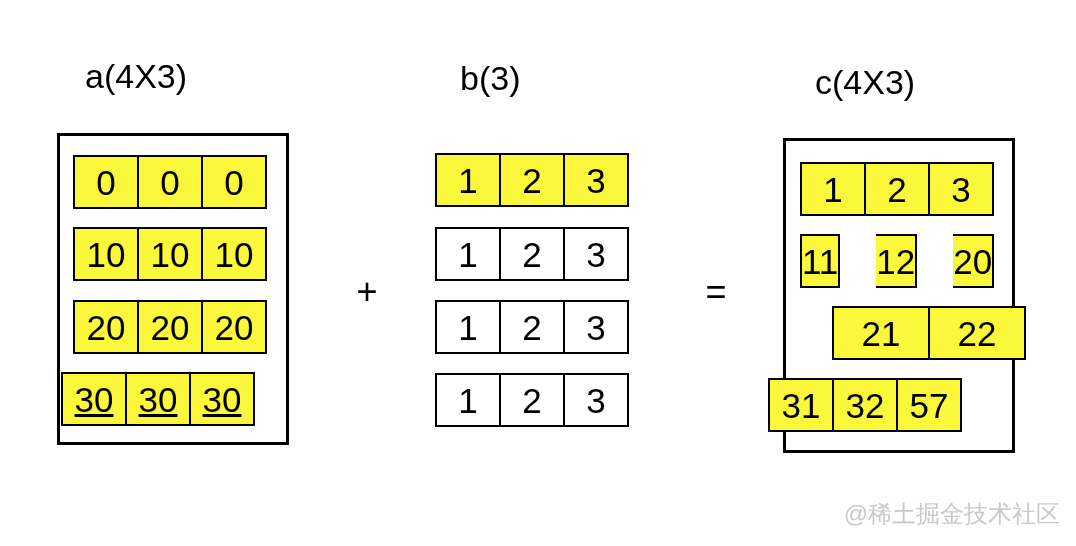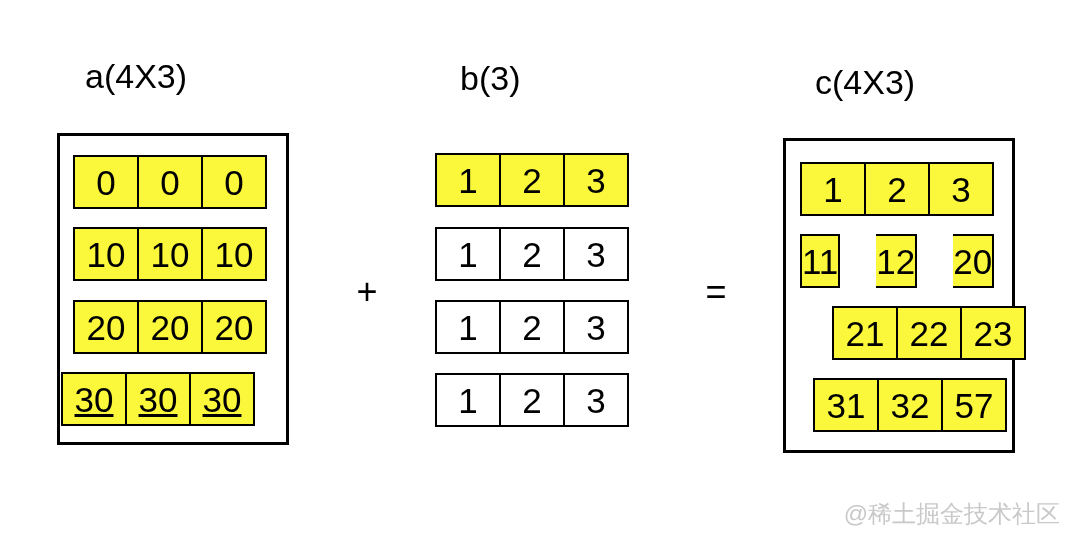--- a/index.html
+++ b/index.html
@@ -138,23 +138,22 @@
     <div class="cell y">3</div>
   </div>
   <div class="mrow" style="left:800px;top:234px;gap:36px;">
     <div class="cell y">11</div>
     <div class="cell y">12</div>
     <div class="cell y">20</div>
   </div>
   <div class="mrow" style="left:800px;top:306px;margin-left:32px;">
     <div class="cell y">21</div>
     <div class="cell y">22</div>
-    <div class="cell y">23</div>
   </div>
-  <div class="mrow" style="left:813px;top:378px;text-align:center;">
+  <div class="mrow" style="left:768px;top:378px;text-align:center;">
     <div class="cell y">31</div>
     <div class="cell y">32</div>
     <div class="cell y">57</div>
   </div>
 
   <div class="watermark">@稀土掘金技术社区</div>
 
 </div>
 
 </body></html>

